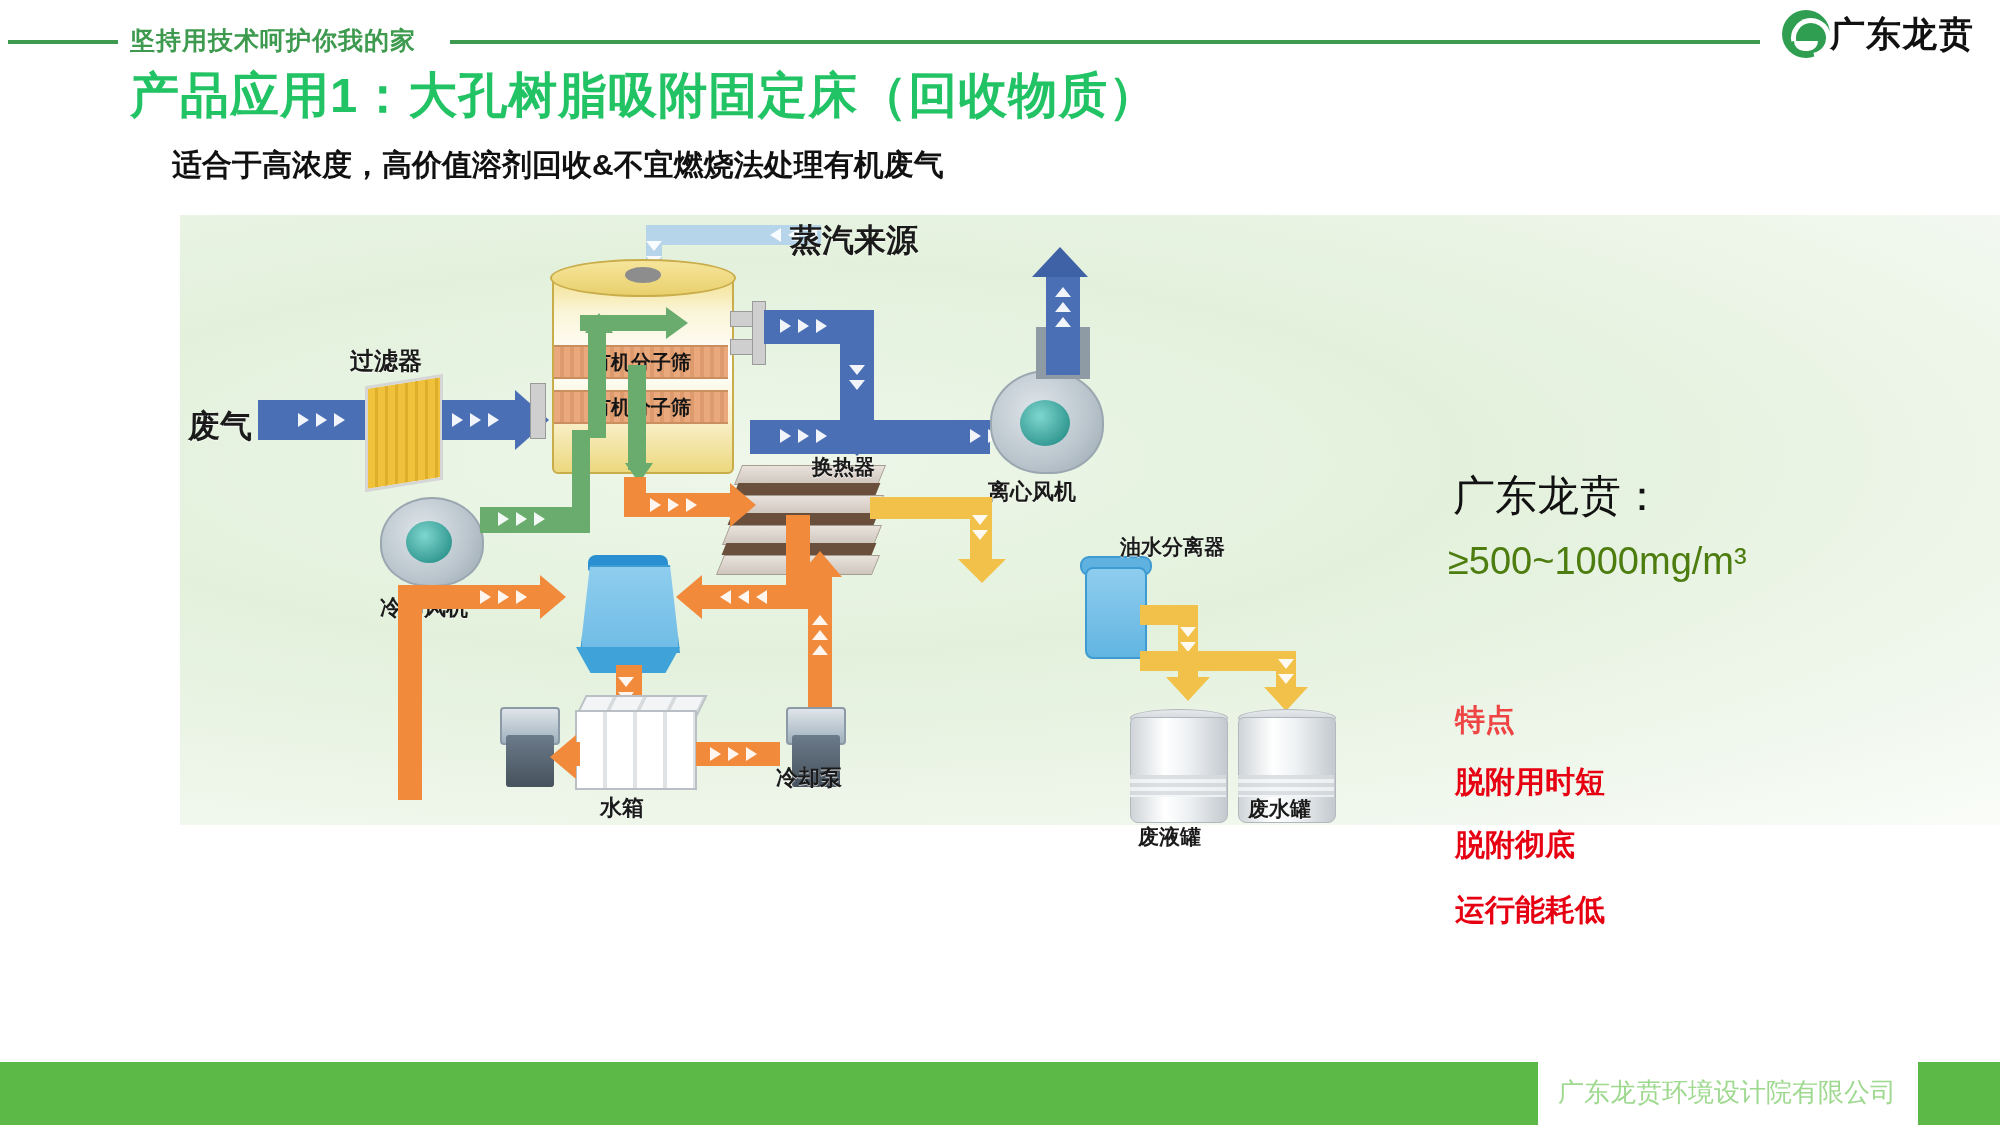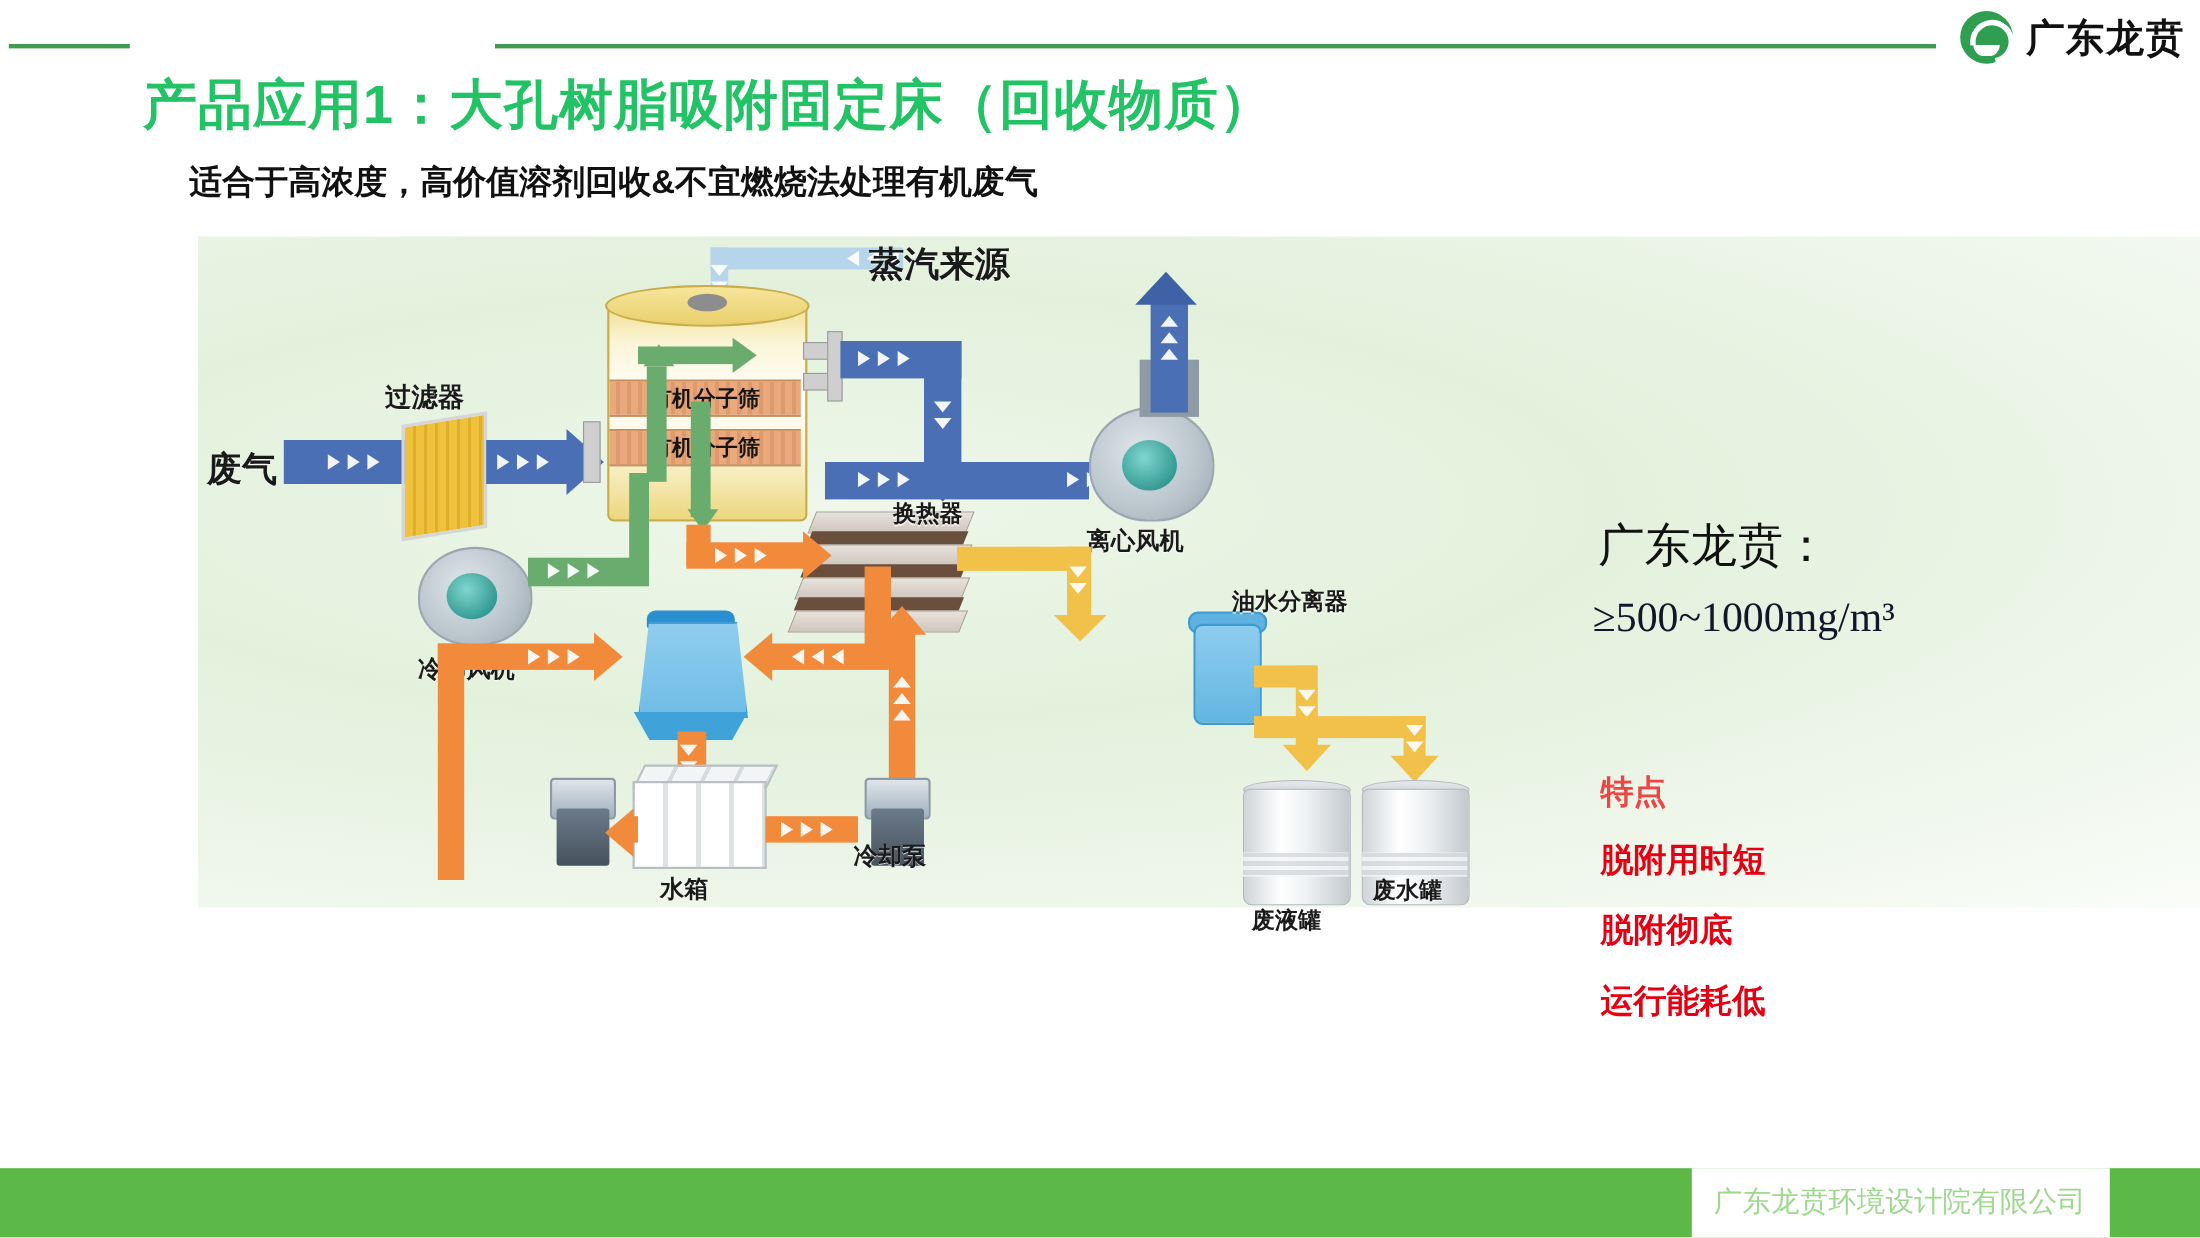--- a/index.html
+++ b/index.html
@@ -13,21 +13,21 @@
   
   .header{position:absolute;left:0;top:0;width:2000px;height:62px;}
   .hdr-line{position:absolute;top:40px;height:4px;background:#3d9a4e;}
   .hdr-line.left{left:8px;width:110px;}
   .hdr-line.right{left:450px;width:1310px;}
   .tagline{
     position:absolute;left:130px;top:24px;
     font-size:25px;font-weight:bold;color:#3d9a4e;letter-spacing:1px;
     white-space:nowrap;
   }
-  .logo{position:absolute;left:1782px;top:8px;width:210px;height:52px;display:flex;align-items:center;gap:12px;}
+  .logo{position:absolute;left:1782px;top:8px;width:210px;height:52px;display:flex;align-items:center;gap:0;}
   .logo-mark{width:48px;height:48px;border-radius:50%;background:#2f9e50;position:relative;flex:0 0 auto;}
   .logo-mark::before{
     content:"";position:absolute;left:9px;top:8px;width:30px;height:30px;
     border:5px solid #ffffff;border-radius:50%;border-bottom-color:transparent;
     transform:rotate(35deg);
   }
   .logo-mark::after{
     content:"";position:absolute;left:12px;bottom:7px;width:24px;height:10px;
     background:#ffffff;border-radius:0 0 14px 14px;
   }
@@ -130,34 +130,35 @@
   .stank{position:absolute;width:96px;height:104px;border-radius:6px 6px 8px 8px;
     background:linear-gradient(90deg,#cfd4d8,#ffffff 35%,#eef1f3 60%,#c3c9ce);
     border:1px solid #b2b8bd;}
   .stank-top{position:absolute;width:96px;height:16px;border-radius:50%;
     background:linear-gradient(180deg,#e6e9ec,#c6ccd1);border:1px solid #b2b8bd;}
   .stank-rings{position:absolute;width:96px;height:22px;
     background:repeating-linear-gradient(180deg,#d6dade 0 4px,#f3f5f6 4px 8px);opacity:.85;}
 
   
   .goal-title{position:absolute;left:1453px;top:468px;font-size:42px;color:#111111;white-space:nowrap;}
-  .goal-value{position:absolute;left:1448px;top:540px;font-size:38px;color:#0f172a;white-space:nowrap;font-family:Liberation Serif, serif;}
+  .goal-value{position:absolute;left:1448px;top:540px;font-size:38px;color:#4d7c0f;white-space:nowrap;}
   .feat-title{position:absolute;left:1455px;top:700px;font-size:30px;font-weight:bold;color:#ef4444;white-space:nowrap;}
   .feat{position:absolute;left:1455px;font-size:30px;font-weight:bold;color:#e60012;white-space:nowrap;}
 
   
   .footer-bar{position:absolute;left:0;top:1062px;width:2000px;height:63px;background:#5cb947;}
   .footer-white{position:absolute;left:1538px;top:1062px;width:380px;height:63px;background:#ffffff;}
   .footer-text{position:absolute;left:1558px;top:1075px;font-size:26px;color:#9ed98f;white-space:nowrap;}
 </style>
 </head>
 <body>
 
 <div class="header">
   <div class="hdr-line left"></div>
+  <div class="tagline">坚持用技术呵护你我的家</div>
   <div class="hdr-line right"></div>
   <div class="logo">
     <div class="logo-mark"></div>
     <div class="logo-text">广东龙贲</div>
   </div>
 </div>
 
 <div class="page-title">产品应用1：大孔树脂吸附固定床（回收物质）</div>
 <div class="page-subtitle">适合于高浓度，高价值溶剂回收&amp;不宜燃烧法处理有机废气</div>
 

